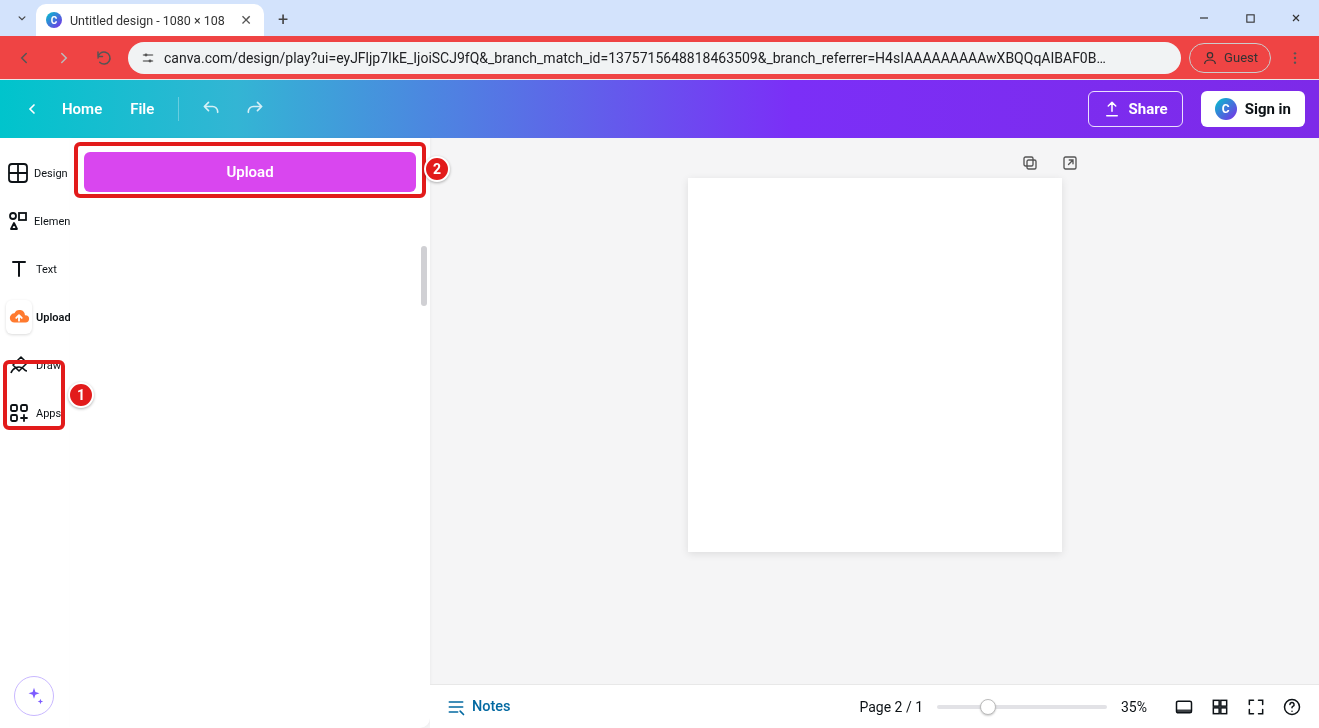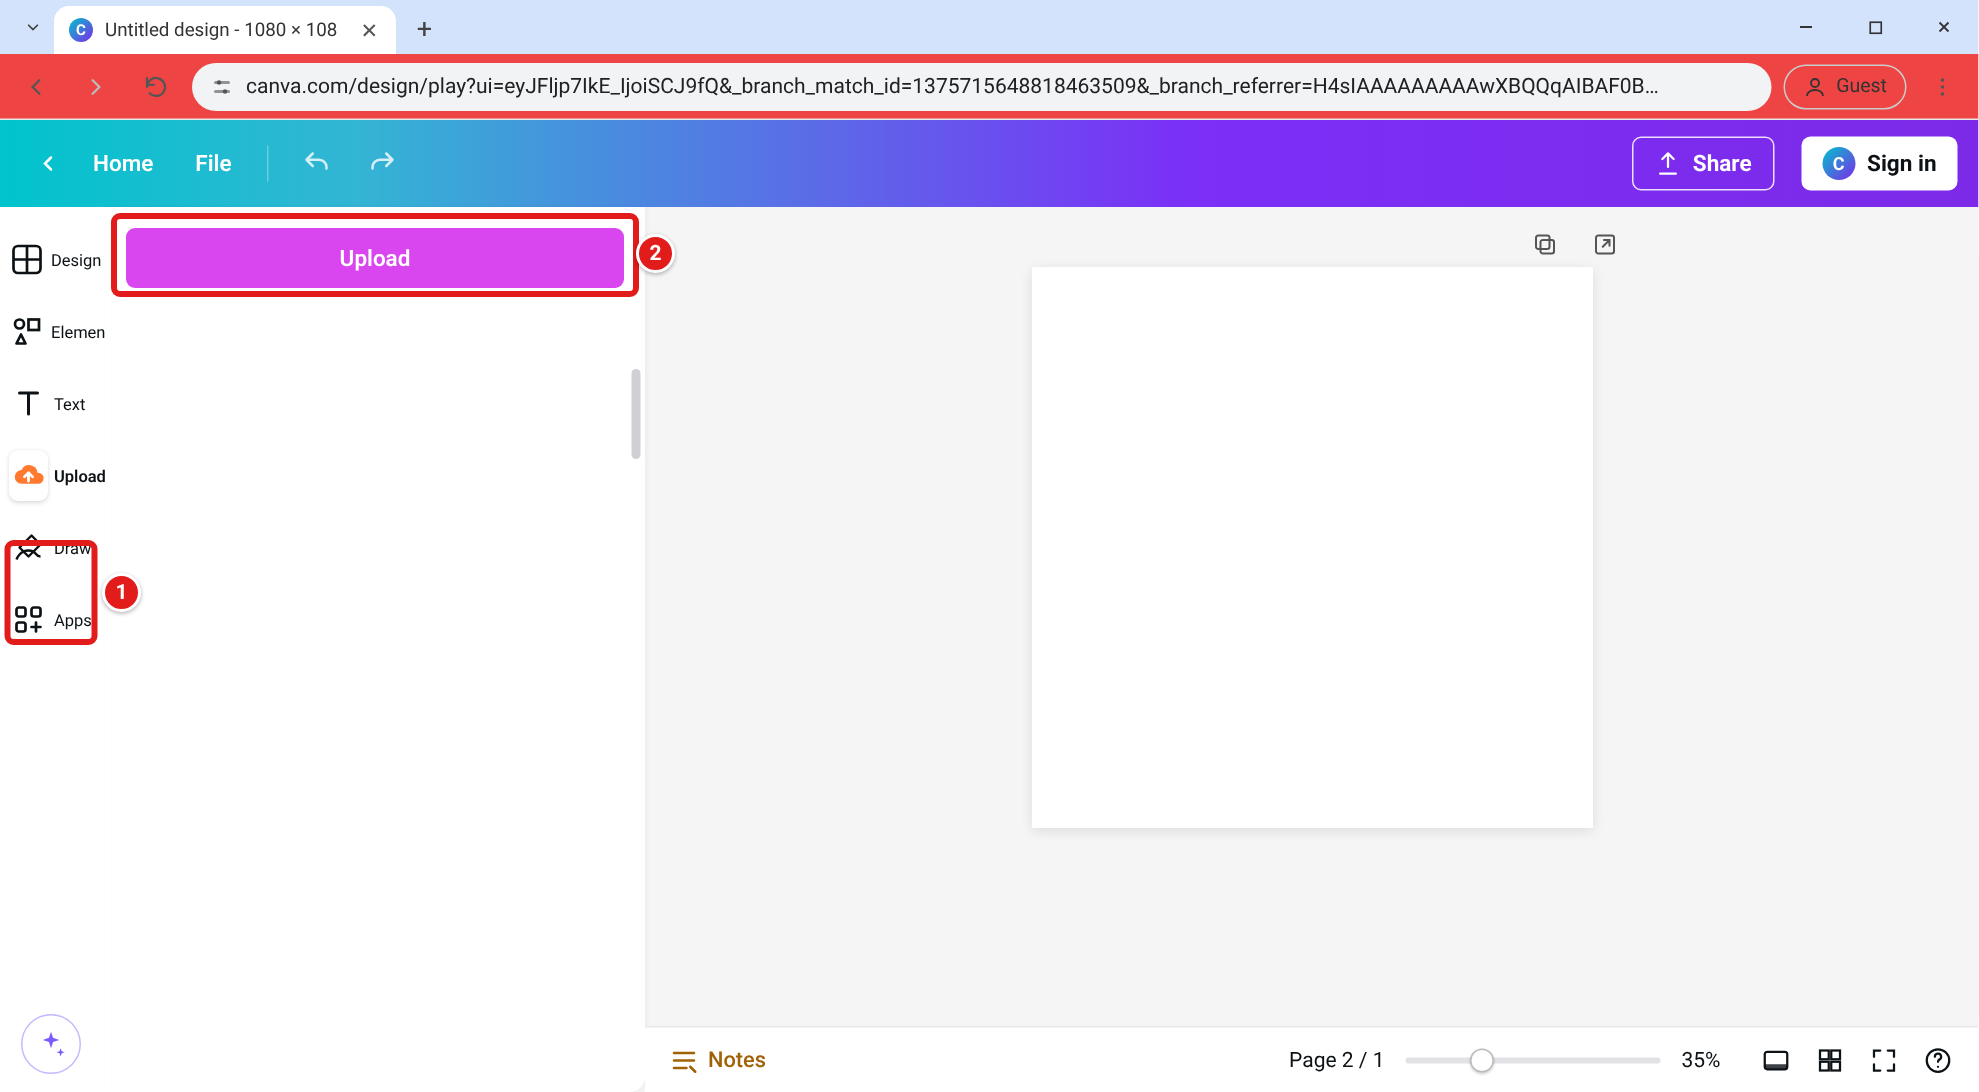--- a/index.html
+++ b/index.html
@@ -59,21 +59,21 @@
 
 
 .canvas-area { flex:1; position:relative; overflow:hidden;}
 .canvas-toolbar { position:absolute; top:12px; right:440px; display:flex; gap:14px;}
 .canvas-tool { width:22px;height:22px;color:#555;cursor:pointer;display:flex;align-items:center;justify-content:center;}
 .page { position:absolute; top:40px; left:50%; transform:translateX(-50%); width:374px; height:374px; background:#fff; box-shadow:0 2px 8px rgba(0,0,0,0.1);}
 .add-page { position:absolute; top:438px; left:50%; transform:translateX(-50%); width:374px; height:40px; border:1px solid #d9d9de; background:#fff; border-radius:6px; display:flex;align-items:center;justify-content:center;font-size:15px;color:#0d1216;cursor:pointer;font-weight:500;}
 
 
 .bottom-bar { position:absolute; bottom:0; left:0; right:0; height:44px; background:#fff; border-top:1px solid #e8e8e8; display:flex; align-items:center; padding:0 16px; gap:14px;}
-.notes-btn { display:flex;align-items:center;gap:6px;font-size:14.5px;color:#a16207;cursor:pointer;font-weight:500;}
+.notes-btn { display:flex;align-items:center;gap:6px;font-size:14.5px;color:#0369a1;cursor:pointer;font-weight:500;}
 .bb-spacer { flex:1;}
 .page-ind { font-size:14px;color:#0d1216;}
 .zoom-slider { width:170px; height:4px; background:#e2e2e6; border-radius:2px; position:relative; cursor:pointer;}
 .zoom-thumb { position:absolute; top:50%; left:30%; transform:translate(-50%,-50%); width:16px;height:16px;border-radius:50%;background:#fff;border:1px solid #bbb;box-shadow:0 1px 2px rgba(0,0,0,0.2);}
 .zoom-pct { font-size:14px;color:#0d1216; min-width:38px;}
 .bb-icon { width:22px;height:22px;color:#0d1216;cursor:pointer;display:flex;align-items:center;justify-content:center;}
 
 svg { display:block; }
 </style>
 </head>

